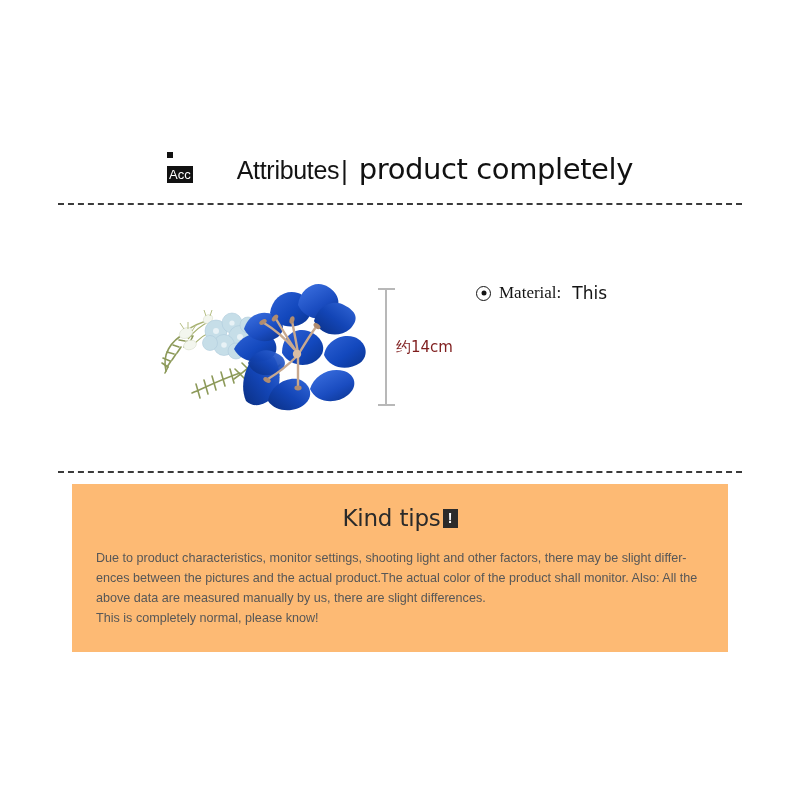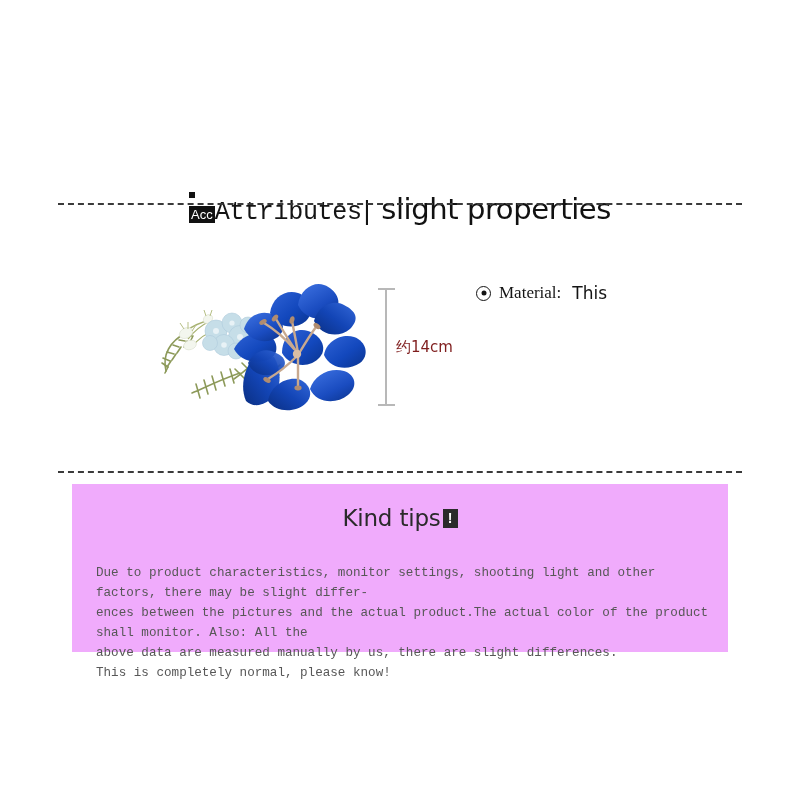--- a/index.html
+++ b/index.html
@@ -17,21 +17,20 @@
 
   
   .title-row {
     position: absolute;
     left: 0;
     top: 152px;
     width: 800px;
     display: flex;
     align-items: baseline;
     justify-content: center;
-    margin-top: 40px;
   }
   .title-marker {
     position: relative;
     display: inline-block;
     margin-right: 0px;
   }
   .title-square {
     position: absolute;
     left: 0px;
     top: -13px;
@@ -46,23 +45,24 @@
     font-size: 13px;
     line-height: 17px;
     padding: 0 2px;
     letter-spacing: 0px;
     font-family: "Liberation Sans", sans-serif;
     vertical-align: baseline;
   }
   .title-attributes {
     font-size: 25px;
     color: #141414;
-    font-family: Liberation Mono, monospace;
+    font-family: Liberation Sans, sans-serif;
     font-weight: 400;
     letter-spacing: -0.3px;
+    padding-left: 44px;
   }
   .title-bar {
     font-size: 25px;
     color: #141414;
     font-family: "DejaVu Sans", sans-serif;
     padding: 0 1px;
   }
   .title-main {
     font-size: 29px;
     color: #111111;
@@ -181,21 +181,21 @@
     margin-left: 11px;
   }
 
   
   .tips-panel {
     position: absolute;
     left: 72px;
     top: 484px;
     width: 656px;
     height: 168px;
-    background: #f0abfc;
+    background: #fdba74;
   }
   .tips-head {
     position: absolute;
     left: 0;
     top: 21px;
     width: 656px;
     text-align: center;
     display: flex;
     align-items: center;
     justify-content: center;
@@ -216,40 +216,40 @@
     color: #ffffff;
     font-size: 14px;
     font-weight: bold;
     font-family: "Liberation Sans", sans-serif;
     margin-left: 2px;
     line-height: 1;
   }
   .tips-body {
     position: absolute;
     left: 24px;
-    top: 79px;
+    top: 64px;
     width: 614px;
     font-size: 12.6px;
     line-height: 20px;
     color: #575757;
-    font-family: Liberation Mono, monospace;
+    font-family: Liberation Sans, sans-serif;
   }
   .tips-body p { margin: 0; }
 </style>
 </head>
 <body>
 
 <div class="title-row">
   <span class="title-marker">
     <span class="title-square"></span>
     <span class="title-acc">Acc</span>
   </span>
   <span class="title-attributes">Attributes</span>
   <span class="title-bar">|</span>
-  <span class="title-main">slight properties</span>
+  <span class="title-main">product completely</span>
 </div>
 
 <div class="divider divider-top"></div>
 
 <div class="showcase">
 
   <div class="flower-wrap">
     <svg class="flower-svg" width="240" height="145" viewBox="0 0 240 145" xmlns="http://www.w3.org/2000/svg">
       <defs>
         <linearGradient id="pet1" x1="0" y1="0" x2="1" y2="1">

